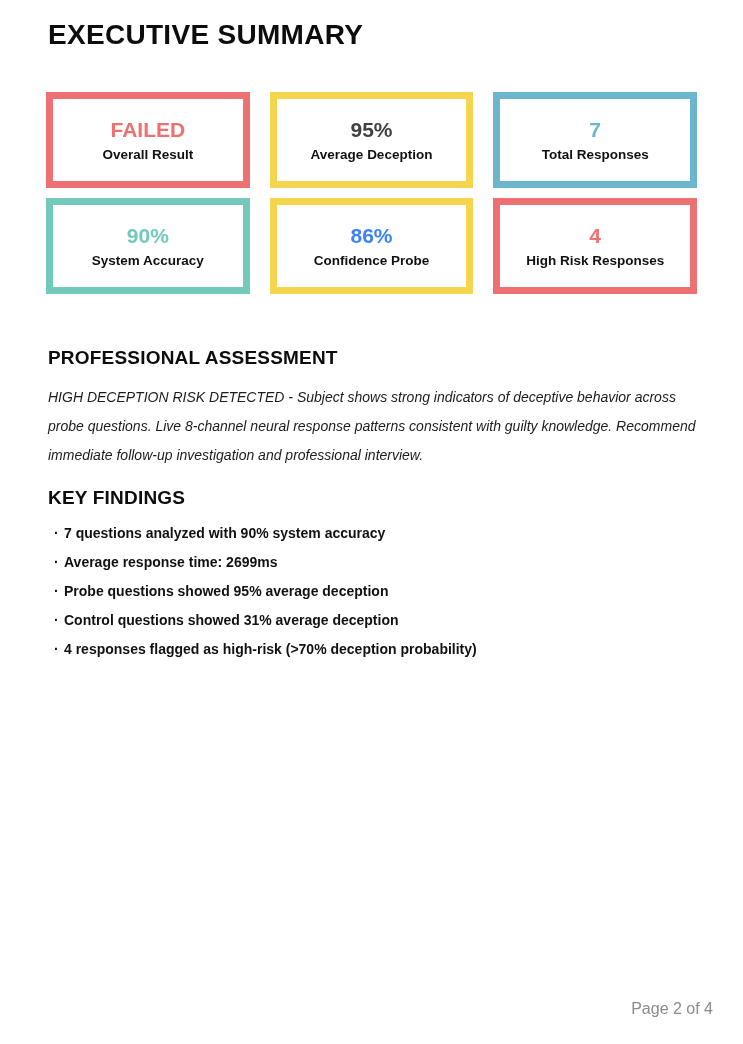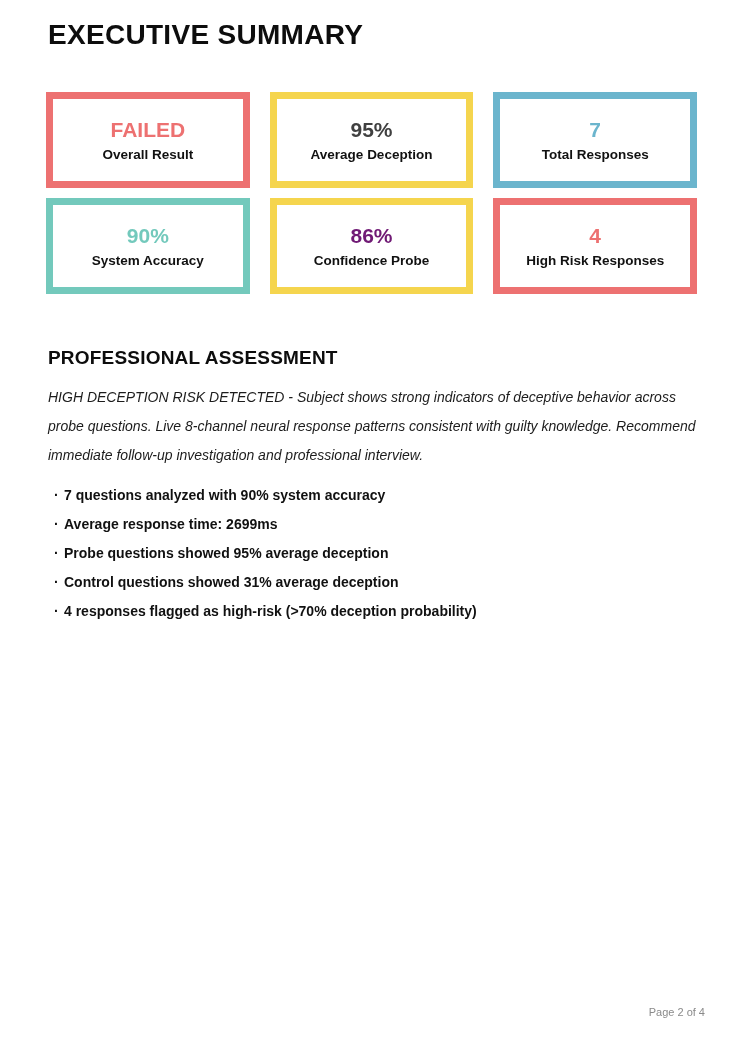--- a/index.html
+++ b/index.html
@@ -89,23 +89,23 @@
     color: #111111;
   }
   .findings-list li::before {
     content: "\00B7";
     position: absolute;
     left: -10px;
     font-weight: bold;
   }
   .page-footer {
     position: absolute;
-    right: 38px;
+    right: 30px;
     bottom: 26px;
-    font-size: 11px;
+    font-size: 16px;
     color: #8a8a8a;
   }
 </style>
 </head>
 <body>
 
 <div class="page">
 
   <h1 class="doc-title">EXECUTIVE SUMMARY</h1>
 
@@ -120,32 +120,33 @@
     </div>
     <div class="stat-card" style="border-color: rgb(107, 181, 205);">
       <div class="stat-value" style="color: rgb(107, 181, 205);">7</div>
       <div class="stat-label">Total Responses</div>
     </div>
     <div class="stat-card" style="border-color: rgb(115, 201, 188);">
       <div class="stat-value" style="color: rgb(115, 201, 188);">90%</div>
       <div class="stat-label">System Accuracy</div>
     </div>
     <div class="stat-card" style="border-color: rgb(245, 213, 78);">
-      <div class="stat-value" style="color: #701a75;">86%</div>
+      <div class="stat-value" style="color: #3b82f6;">86%</div>
       <div class="stat-label">Confidence Probe</div>
     </div>
     <div class="stat-card" style="border-color: rgb(237, 113, 113);">
       <div class="stat-value" style="color: rgb(237, 113, 113);">4</div>
       <div class="stat-label">High Risk Responses</div>
     </div>
   </div>
 
   <h2 class="section-heading assessment-heading">PROFESSIONAL ASSESSMENT</h2>
   <p class="assessment-body">HIGH DECEPTION RISK DETECTED - Subject shows strong indicators of deceptive behavior across probe questions. Live 8-channel neural response patterns consistent with guilty knowledge. Recommend immediate follow-up investigation and professional interview.</p>
 
+  <h2 class="section-heading findings-heading">KEY FINDINGS</h2>
   <ul class="findings-list">
     <li>7 questions analyzed with 90% system accuracy</li>
     <li>Average response time: 2699ms</li>
     <li>Probe questions showed 95% average deception</li>
     <li>Control questions showed 31% average deception</li>
     <li>4 responses flagged as high-risk (&gt;70% deception probability)</li>
   </ul>
 
 </div>
 

